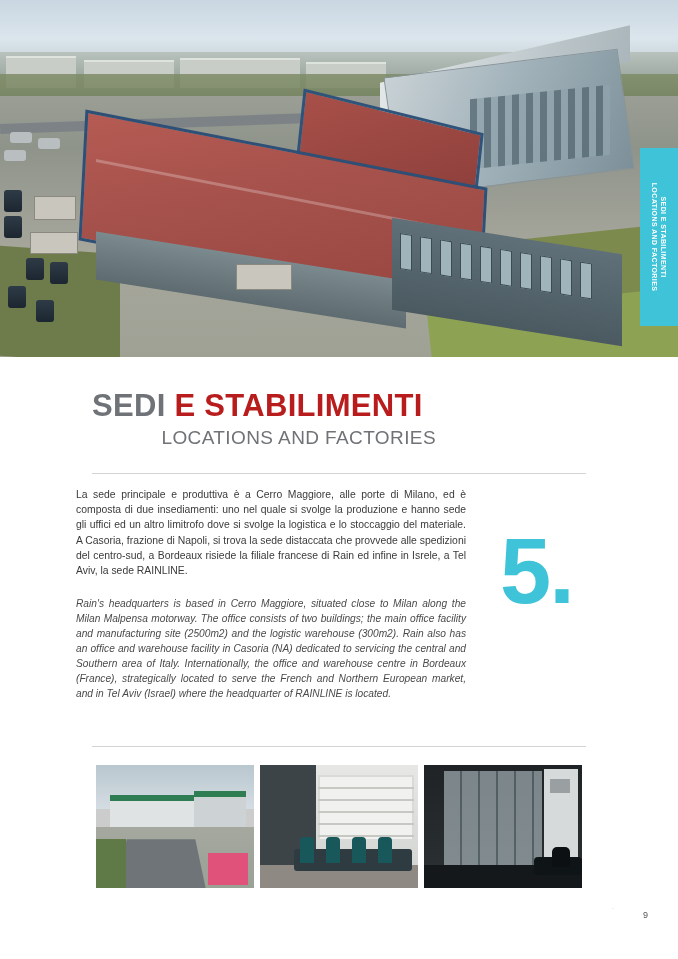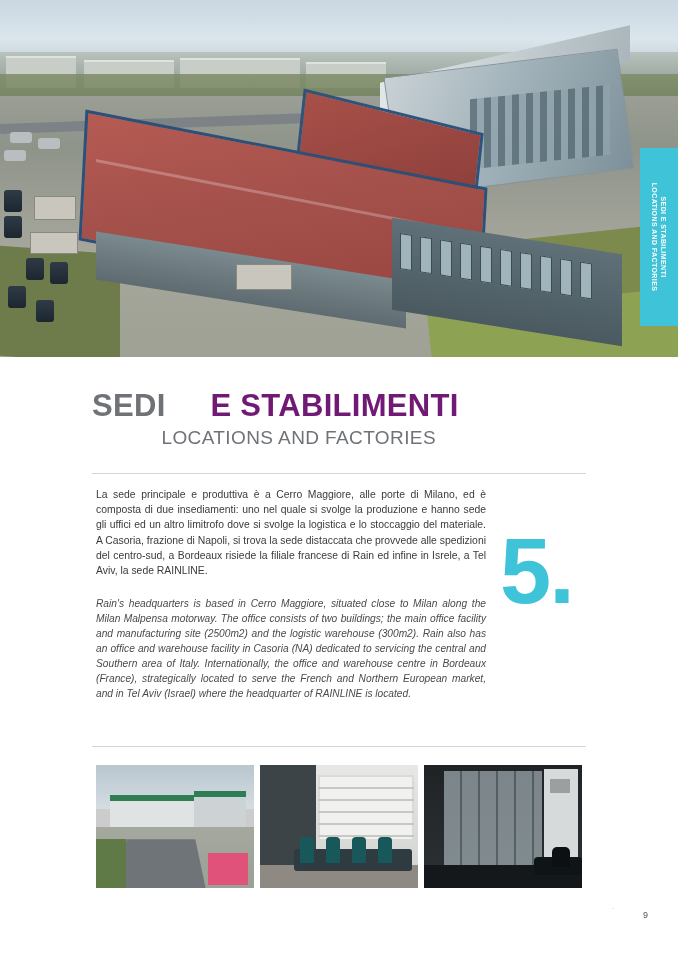--- a/index.html
+++ b/index.html
@@ -193,21 +193,21 @@
     left: 92px; top: 32px;
     width: 500px;
   }
   .title-main {
     font-size: 31px;
     font-weight: bold;
     letter-spacing: .3px;
     color: #6f7276;
     line-height: 34px;
   }
-  .title-main .accent { color: #701a75; margin-left: 36px; }
+  .title-main .accent { color: #b91c1c; }
   .title-sub {
     margin-top: 4px;
     text-align: right;
     width: 344px;
     font-size: 19px;
     color: #6f7276;
     letter-spacing: .4px;
   }
 
   .rule {
@@ -215,21 +215,21 @@
     left: 92px;
     width: 494px;
     height: 1px;
     background: #d4d4d4;
   }
   .rule.top { top: 116px; }
   .rule.bottom { top: 389px; }
 
   .text-col {
     position: absolute;
-    left: 96px; top: 130px;
+    left: 76px; top: 130px;
     width: 390px;
   }
   .para-it {
     font-size: 10.4px;
     line-height: 15.2px;
     color: #3a3a3a;
     text-align: justify;
     margin: 0 0 0 0;
   }
   .para-en {

